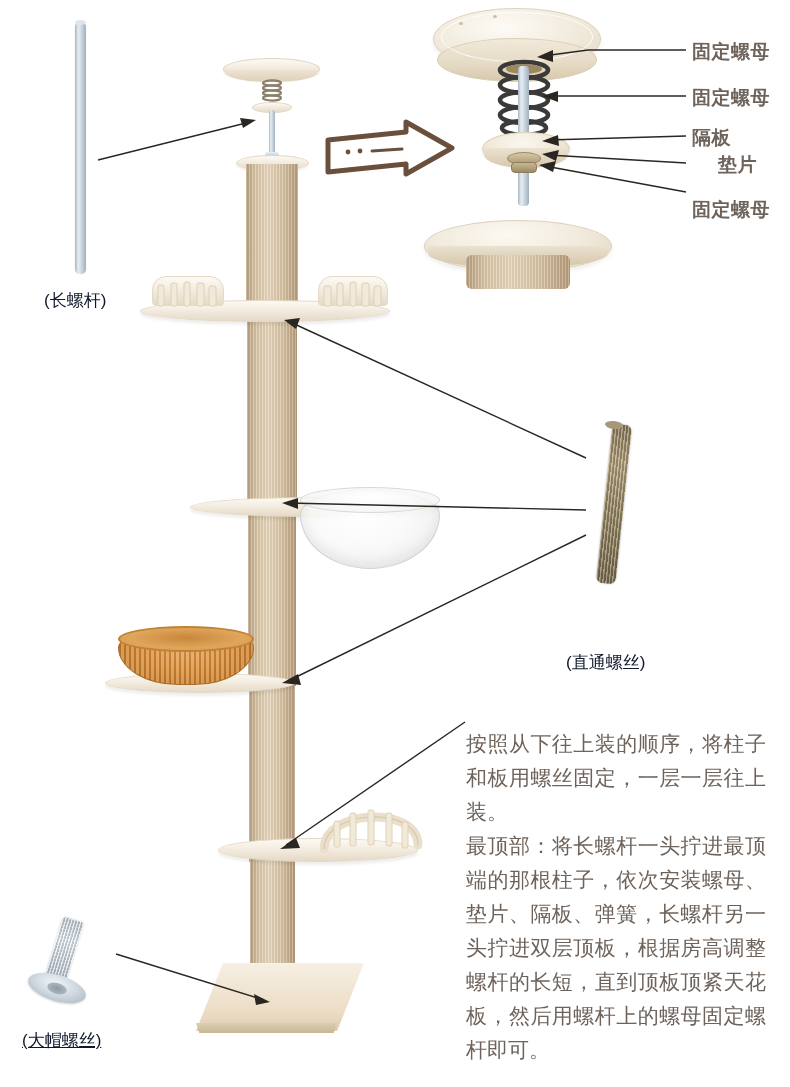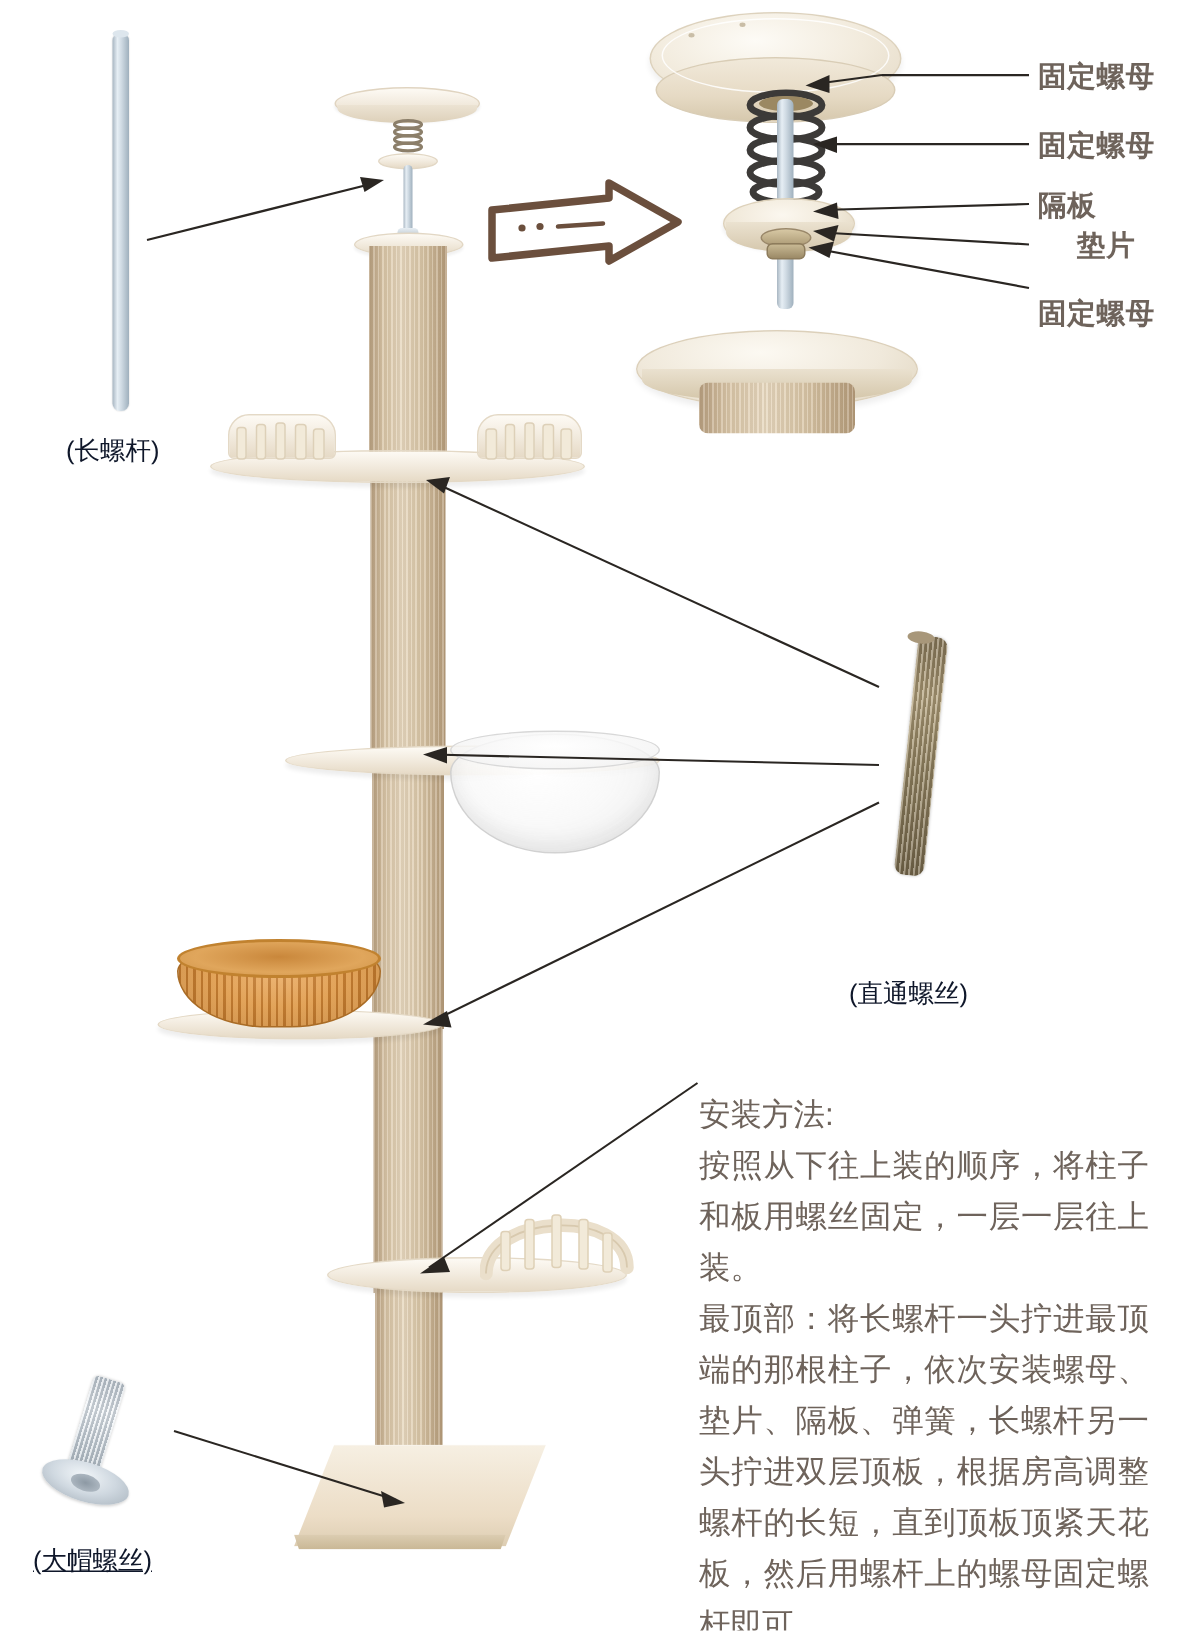--- a/index.html
+++ b/index.html
@@ -273,18 +273,17 @@
     <polygon points="539,165 556,161 553,172" fill="#2a2622"></polygon>
   </svg>
 
   <div class="lbl" style="left:692px; top:42px;">固定螺母</div>
   <div class="lbl" style="left:692px; top:88px;">固定螺母</div>
   <div class="lbl" style="left:692px; top:128px;">隔板</div>
   <div class="lbl" style="left:718px; top:155px;">垫片</div>
   <div class="lbl" style="left:692px; top:200px;">固定螺母</div>
 
   <div class="abs" style="left:466px; top:727px; width:300px;">
-    <div style="color:#6e635b; font-size:21px; line-height:34px; font-weight:normal;">安装方法:</div>
     <div style="color:#6e635b; font-size:21px; line-height:34px; text-align:justify;">按照从下往上装的顺序，将柱子和板用螺丝固定，一层一层往上装。</div>
     <div style="color:#6e635b; font-size:21px; line-height:34px; text-align:justify;">最顶部：将长螺杆一头拧进最顶端的那根柱子，依次安装螺母、垫片、隔板、弹簧，长螺杆另一头拧进双层顶板，根据房高调整螺杆的长短，直到顶板顶紧天花板，然后用螺杆上的螺母固定螺杆即可。</div>
   </div>
 
 </div>
 
 </body></html>

